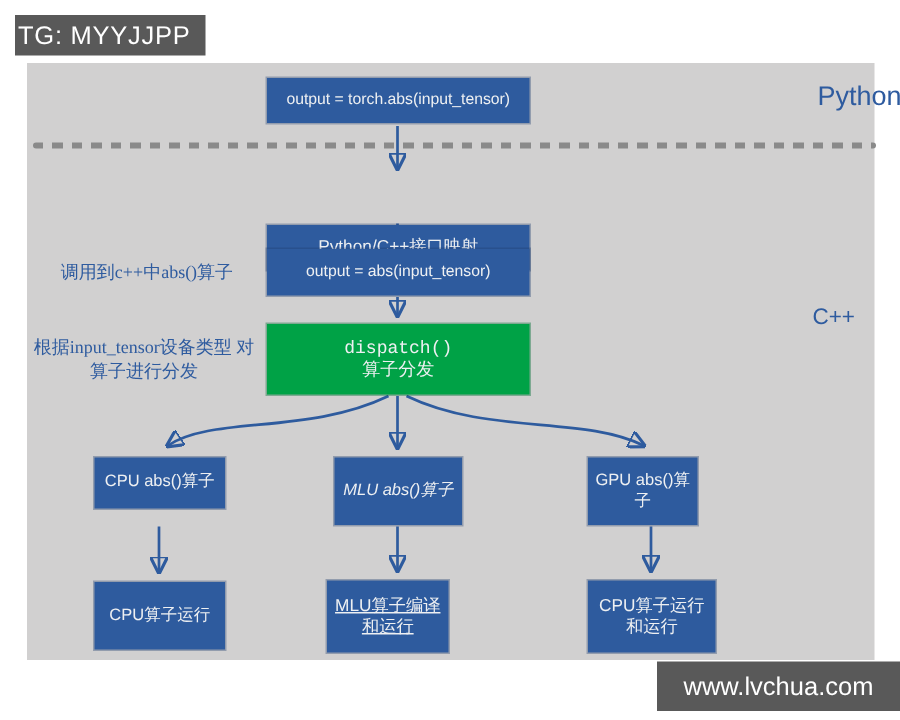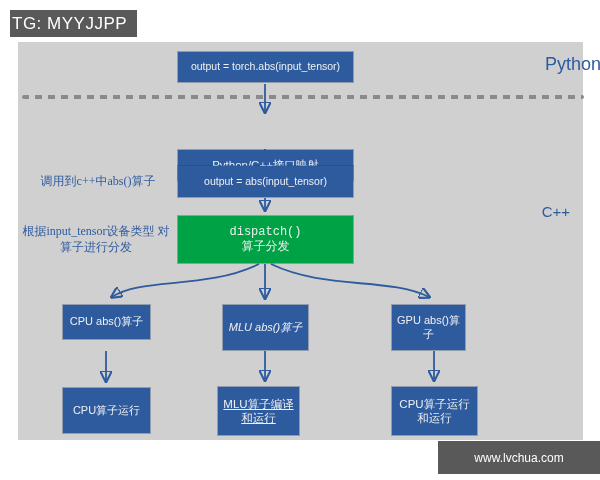--- a/index.html
+++ b/index.html
@@ -11,21 +11,21 @@
     position:absolute;left:18px;top:42px;width:565px;height:398px;
     background:#d1d0d0;
   }
   .badge{
     position:absolute;left:10px;top:10px;width:127px;height:27px;
     background:#595959;color:#ffffff;font-size:17px;letter-spacing:0.5px;
     display:flex;align-items:center;padding-left:2px;box-sizing:border-box;
   }
   .watermark{
     position:absolute;left:438px;top:441px;width:162px;height:33px;
-    background:#595959;color:#ffffff;font-size:12px;
+    background:#595959;color:#ffffff;font-size:17px;
     display:flex;align-items:center;justify-content:center;
   }
   .dashed-line{
     position:absolute;left:22px;top:95px;width:562px;height:4px;
     background:repeating-linear-gradient(90deg,#8a8a8a 0 7px,rgba(0,0,0,0) 7px 13px);
     border-radius:2px;
   }
   .node{
     position:absolute;background:#2e5b9e;color:#eef0f2;
     display:flex;flex-direction:column;align-items:center;justify-content:center;

